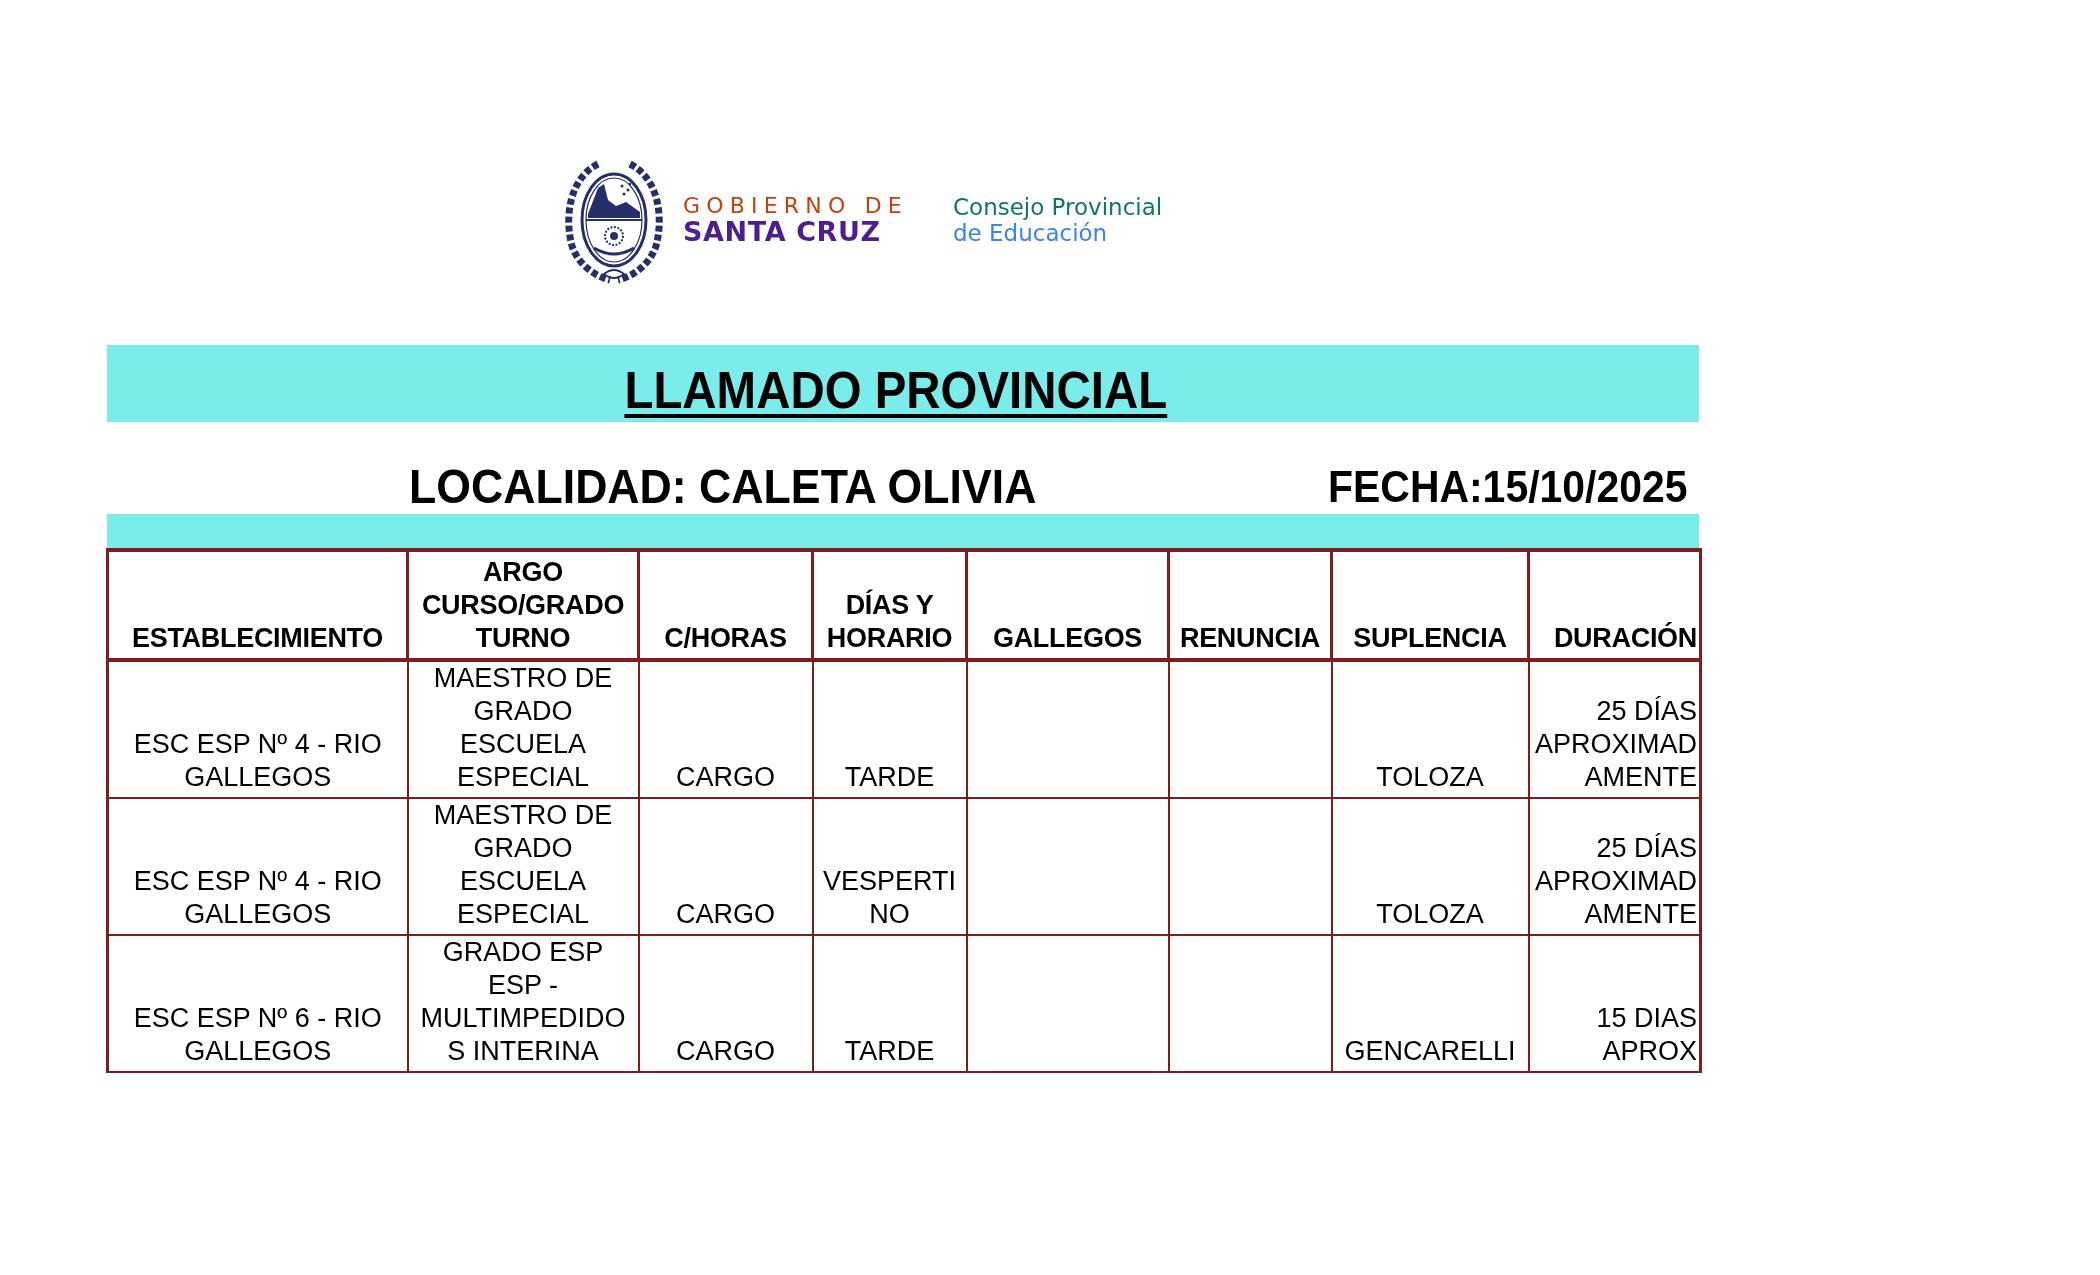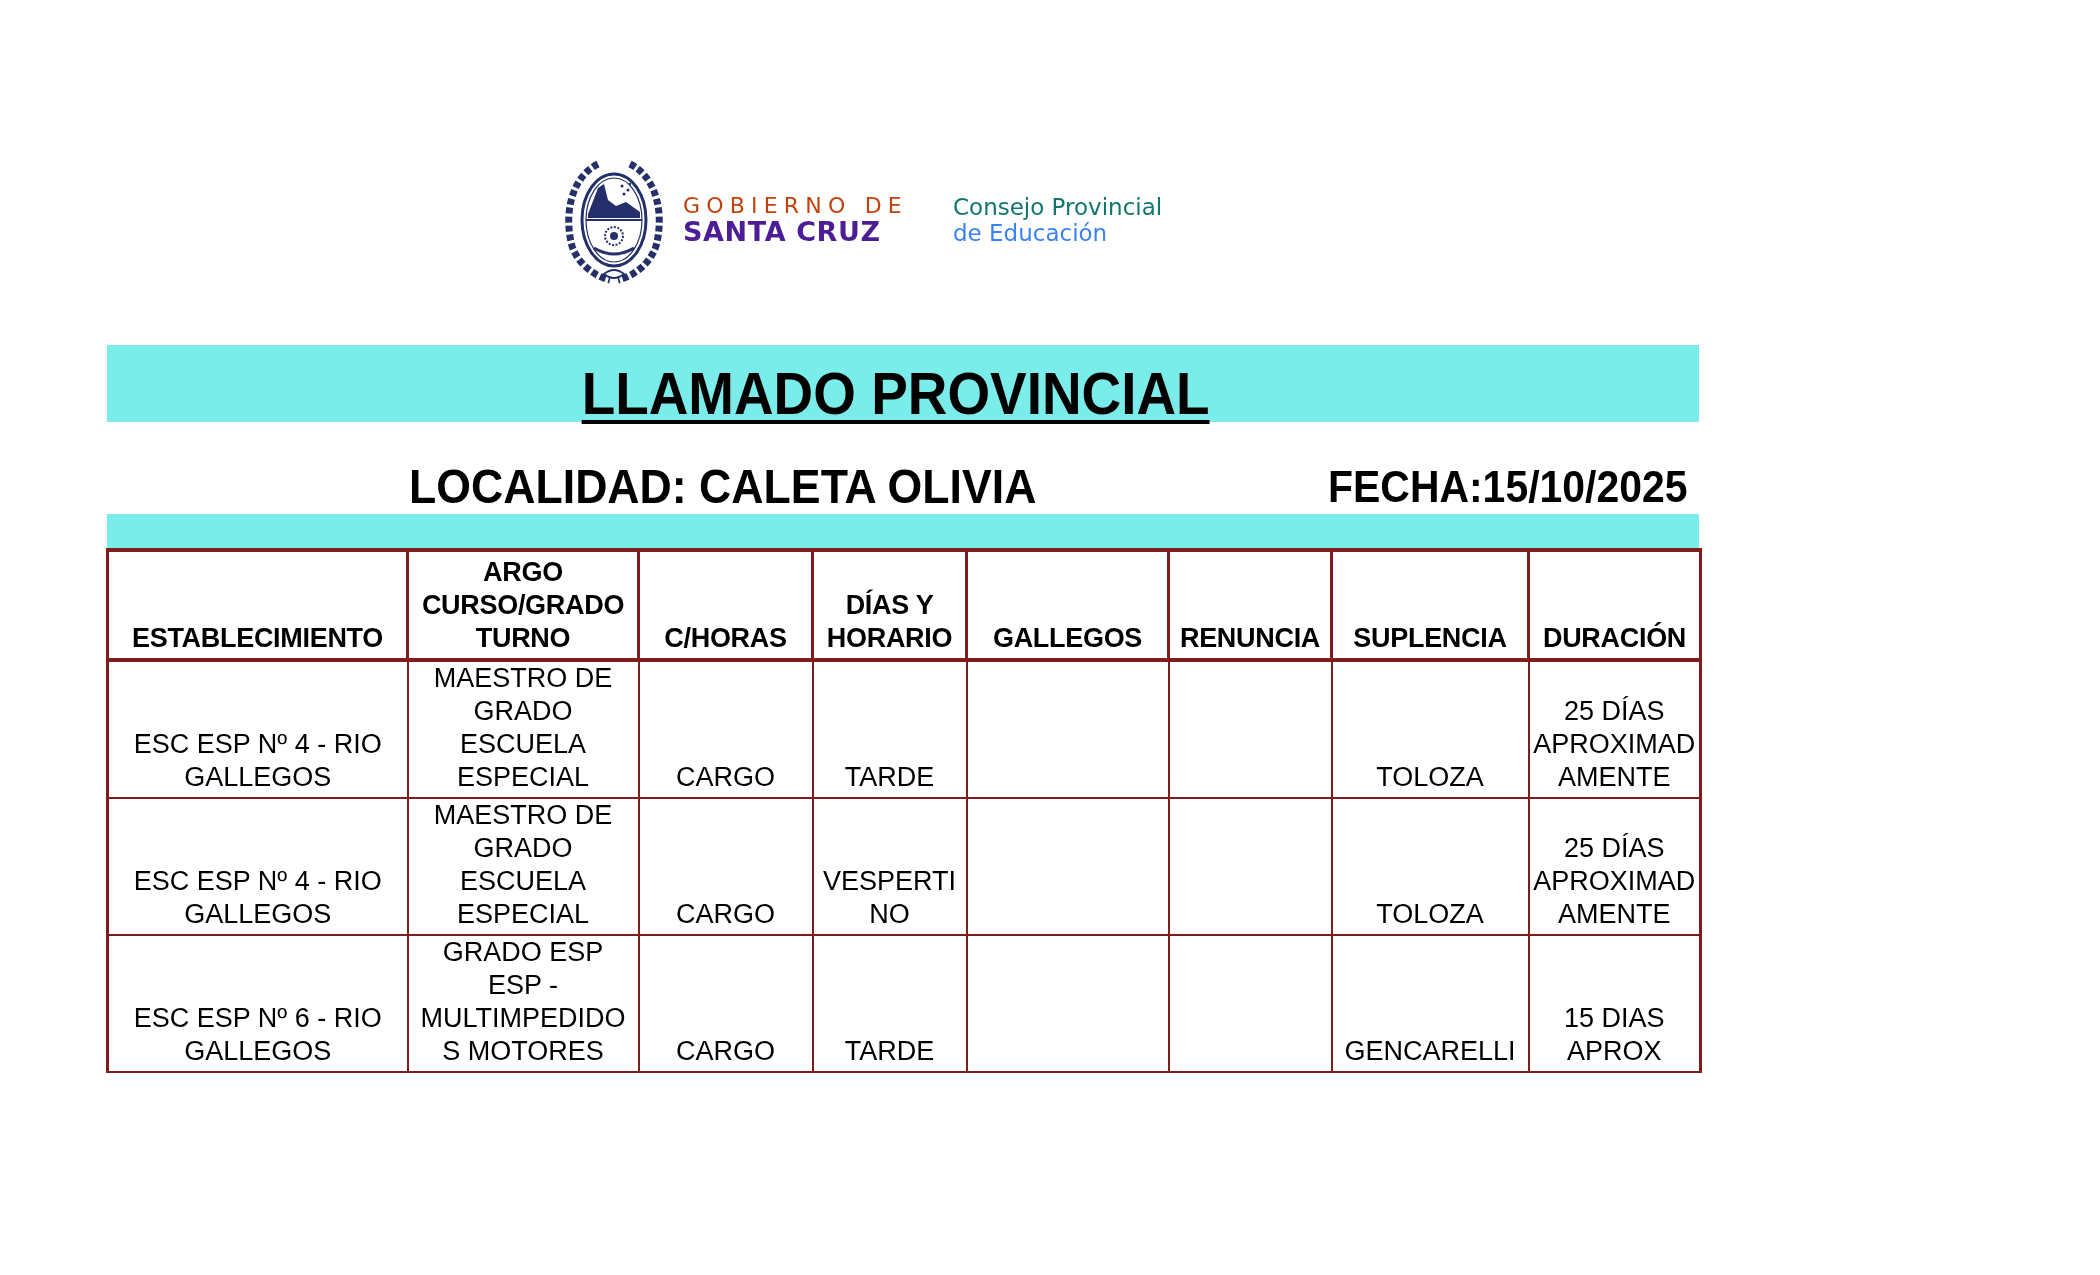--- a/index.html
+++ b/index.html
@@ -16,39 +16,39 @@
                font-family:"DejaVu Sans", sans-serif; white-space:nowrap; }
   .cpe-line2 { position:absolute; left:953px; top:220px; font-size:23px; color:#3b82f6;
                font-family:"DejaVu Sans", sans-serif; white-space:nowrap; }
 
   
   .band { position:absolute; left:107px; width:1592px; background:#7aedeb; }
   .band-title { top:345px; height:77px; }
   .band-sub { top:514px; height:34px; }
 
   .title { position:absolute; left:107px; width:1592px; top:365px; text-align:center;
-           font-size:59px; font-weight:bold; line-height:1; }
+           font-size:51px; font-weight:bold; line-height:1; }
   .title span { text-decoration:underline; text-decoration-thickness:4px; text-underline-offset:6px;
                 display:inline-block; transform:scaleX(0.93); transform-origin:center; margin-left:-14px; }
 
   .localidad { position:absolute; left:409px; top:463px; font-size:48px; font-weight:bold;
                line-height:1; white-space:nowrap; transform:scaleX(0.93); transform-origin:left; }
   .fecha { position:absolute; right:413px; top:465px; font-size:44px; font-weight:bold;
            line-height:1; white-space:nowrap; transform:scaleX(0.93); transform-origin:right; }
 
   
   table.grid { position:absolute; left:106px; top:548px; border-collapse:collapse;
                table-layout:fixed; width:1593px; }
   table.grid td, table.grid th { border:2px solid #7f1d1d; padding:0 2px 3px 2px; text-align:center;
                 vertical-align:bottom; overflow:hidden; line-height:33px; word-break:break-all; }
   table.grid th { font-size:27px; font-weight:bold; height:103px; border-width:3px; letter-spacing:-0.3px; }
   table.grid td { font-size:27px; font-weight:normal; height:131px; }
   table.grid tr.head th { border-top-width:4px; border-bottom-width:4px; }
   table.grid tr.head th:first-child, table.grid td:first-child { border-left-width:3px; }
-  table.grid tr.head th:last-child, table.grid td:last-child { border-right-width:3px; }
+  table.grid tr.head th:last-child, table.grid td:last-child { border-right-width:3px;text-align:right; }
   .line { display:block; white-space:nowrap; }
 </style>
 </head>
 <body>
 
 <div class="logo-emblem">
   <svg width="108" height="130" viewBox="0 0 108 130">
 
     <g fill="none" stroke="#25306a" stroke-width="7" stroke-dasharray="6 3">
       <path d="M38 8 C10 22 4 60 12 90 C18 108 34 120 50 124"></path>
@@ -187,21 +187,21 @@
       </tr>
       <tr>
         <td>
           <span class="line">ESC ESP Nº 6 - RIO</span>
           <span class="line">GALLEGOS</span>
         </td>
         <td>
           <span class="line">GRADO ESP</span>
           <span class="line">ESP -</span>
           <span class="line">MULTIMPEDIDO</span>
-          <span class="line">S MOTORES</span>
+          <span class="line">S INTERINA</span>
         </td>
         <td>
           <span class="line">CARGO</span>
         </td>
         <td>
           <span class="line">TARDE</span>
         </td>
         <td></td>
         <td></td>
         <td>

